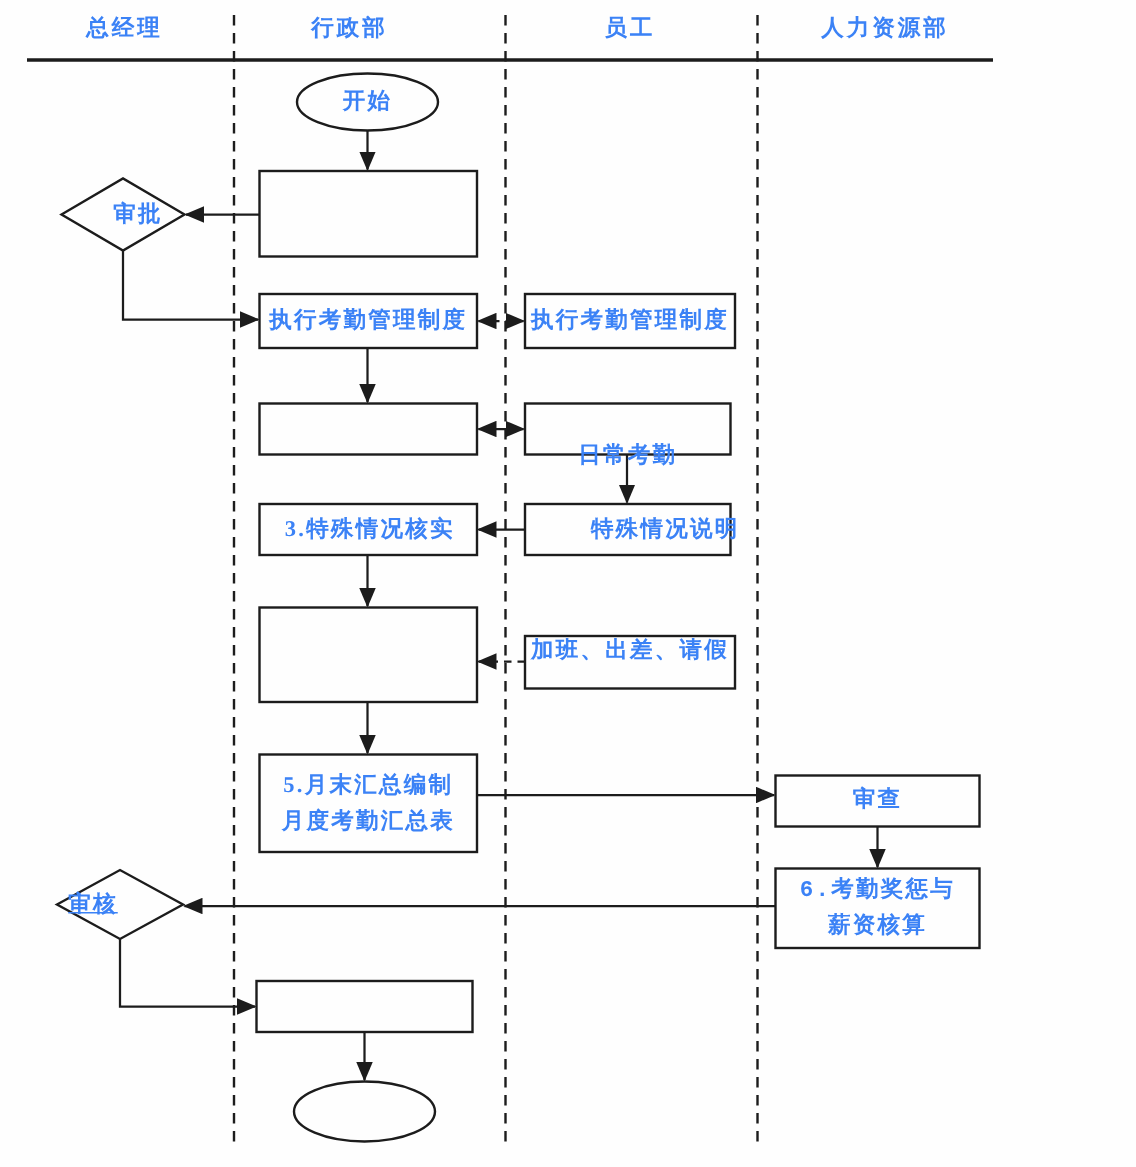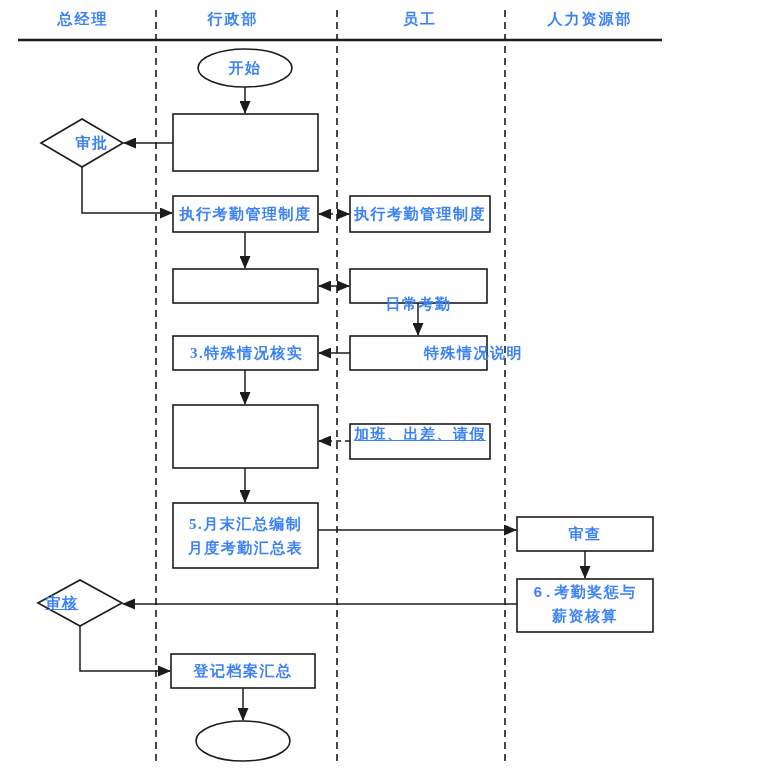--- a/index.html
+++ b/index.html
@@ -86,23 +86,22 @@
   <div class="lbl lane-lbl" style="left:188px; top:6px; width:90px;  height:26px;">行政部</div>
   <div class="lbl lane-lbl" style="left:380px; top:6px; width:80px;  height:26px;text-align:center;">员工</div>
   <div class="lbl" style="left:198px; top:49px;  width:94px;  height:38px;">开始</div>
 
   <div class="lbl lane-lbl" style="left:535px; top:6px; width:110px; height:26px;">人力资源部</div>
   <div class="lbl" style="left:52px;  top:119px; width:80px;  height:48px;">审批</div>
   <div class="lbl" style="left:173px; top:196px; width:145px; height:36px;">执行考勤管理制度</div>
   <div class="lbl" style="left:350px; top:196px; width:140px; height:36px;">执行考勤管理制度</div>
   <div class="lbl" style="left:350px; top:269px; width:137px; height:34px;margin-top:18px;">日常考勤</div>
   <div class="lbl" style="left:173px; top:336px; width:147px; height:34px;">3.特殊情况核实</div>
-  <div class="lbl" style="left:360px; top:336px; width:137px; height:34px;padding-left:45px;">特殊情况说明</div>
-  <div class="lbl" style="left:350px; top:424px; width:140px; height:19px;text-decoration:underline;">加班、出差、请假</div>
+  <div class="lbl" style="left:330px; top:336px; width:137px; height:34px;padding-left:45px;">特殊情况说明</div>
+  <div class="lbl" style="left:350px; top:424px; width:140px; height:19px;">加班、出差、请假</div>
   <div class="lbl" style="left:173px; top:503px; width:145px; height:65px;">5.月末汇总编制
 月度考勤汇总表</div>
-  <div class="lbl" style="left:517px; top:517px; width:136px; height:34px;">审查</div>
+  <div class="lbl" style="left:517px; top:517px; width:136px; height:34px;font-family:Liberation Mono, monospace;">审查</div>
   <div class="lbl" style="left:517px; top:579px; width:136px; height:53px;font-family:Liberation Mono, monospace;">6.考勤奖惩与
 薪资核算</div>
   <div class="lbl" style="left:20px;  top:580px; width:84px;  height:46px;text-decoration:underline;">审核</div>
-  <div class="lbl" style="left:171px; top:654px; width:144px; height:34px;">登记档案汇总</div>
 
 </div>
 
 </body></html>

